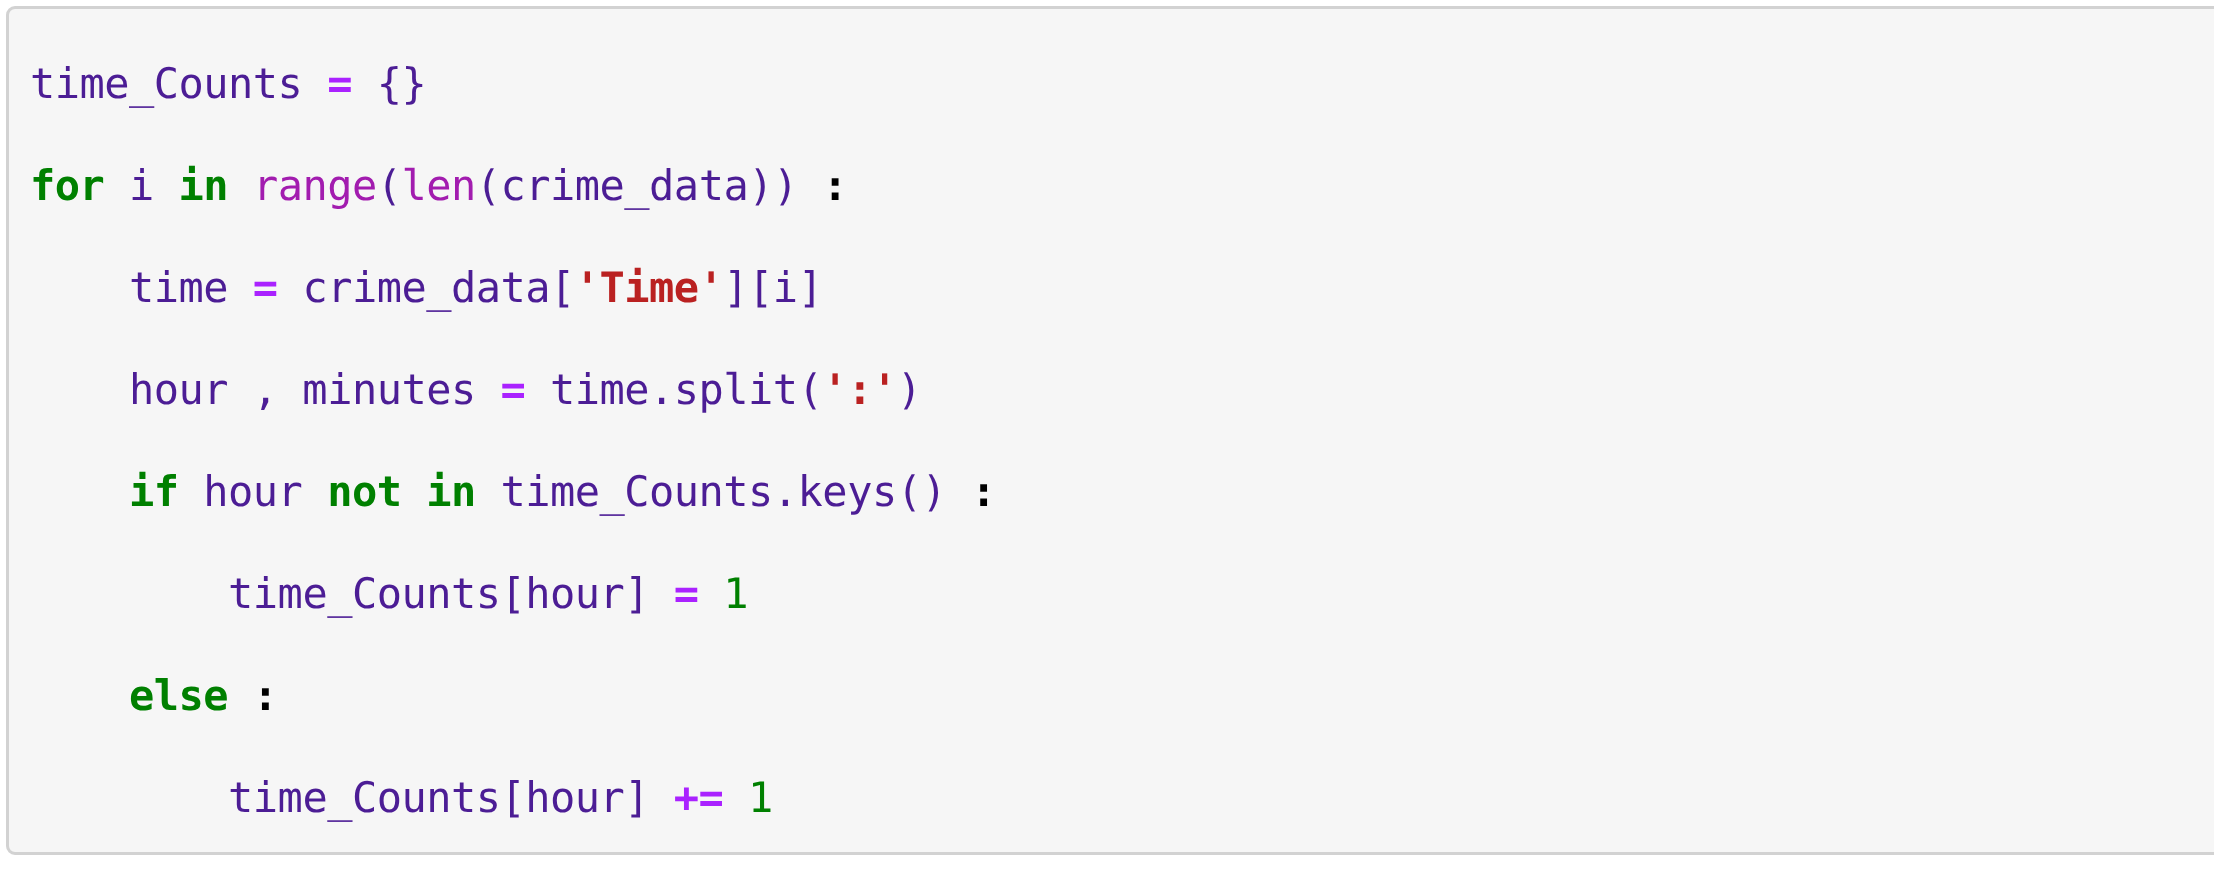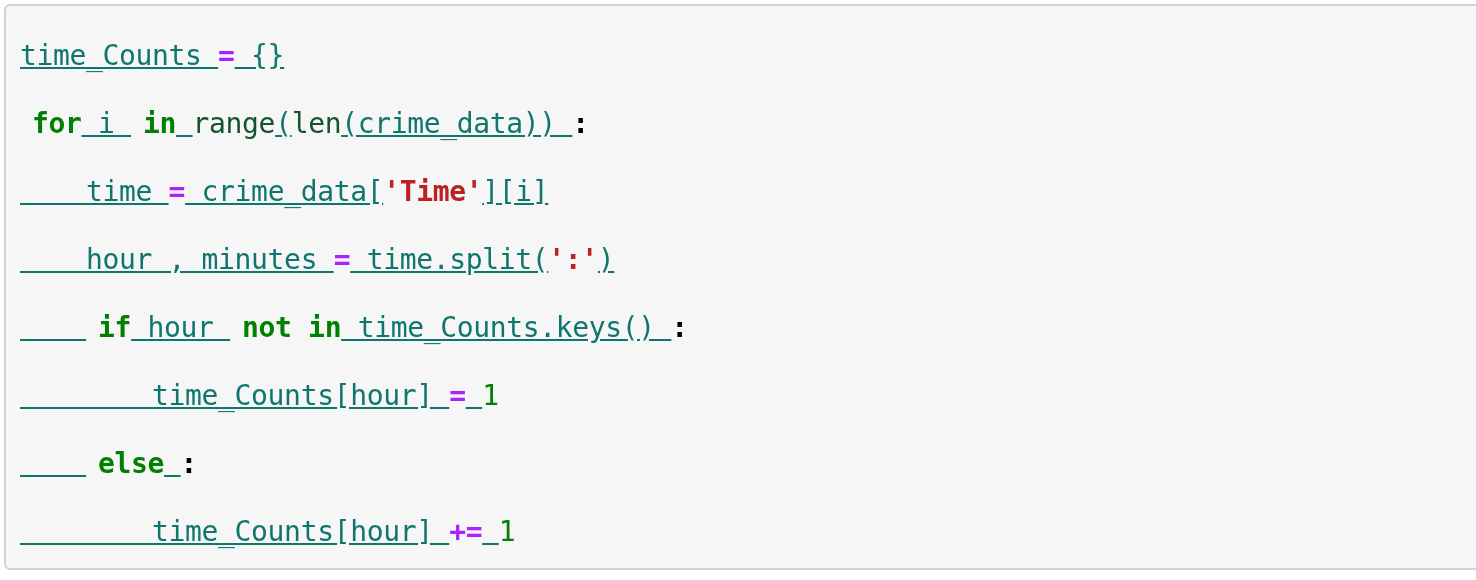--- a/index.html
+++ b/index.html
@@ -37,23 +37,23 @@
     color: #000000;
     letter-spacing: -0.35px;
   }
 
   .code-line {
     height: 68px;
     white-space: pre;
   }
 
   
-  .tok-plain   { color: #0f766e; text-decoration: underline; }
-  .tok-kw      { color: #008000; font-weight: bold; margin-left: 12px; }
-  .tok-builtin { color: #14532d; font-weight: normal; }
+  .tok-plain   { color: #4c1d95; }
+  .tok-kw      { color: #008000; font-weight: bold; }
+  .tok-builtin { color: #a21caf; font-weight: normal; }
   .tok-op      { color: #aa22ff; font-weight: bold; }
   .tok-str     { color: #ba2121; font-weight: bold; }
   .tok-num     { color: #008000; font-weight: normal; }
   .tok-punct   { color: #000000; font-weight: bold; }
 </style>
 </head>
 <body>
 
 <div id="code-block">
   <pre id="code-pre"><div class="code-line"><span class="tok-plain">time_Counts </span><span class="tok-op">=</span><span class="tok-plain"> {}</span></div><div class="code-line"><span class="tok-kw">for</span><span class="tok-plain"> i </span><span class="tok-kw">in</span><span class="tok-plain"> </span><span class="tok-builtin">range</span><span class="tok-plain">(</span><span class="tok-builtin">len</span><span class="tok-plain">(crime_data)) </span><span class="tok-punct">:</span></div><div class="code-line"><span class="tok-plain">    </span><span class="tok-plain">time </span><span class="tok-op">=</span><span class="tok-plain"> crime_data[</span><span class="tok-str">'Time'</span><span class="tok-plain">][i]</span></div><div class="code-line"><span class="tok-plain">    </span><span class="tok-plain">hour , minutes </span><span class="tok-op">=</span><span class="tok-plain"> time.split(</span><span class="tok-str">':'</span><span class="tok-plain">)</span></div><div class="code-line"><span class="tok-plain">    </span><span class="tok-kw">if</span><span class="tok-plain"> hour </span><span class="tok-kw">not in</span><span class="tok-plain"> time_Counts.keys() </span><span class="tok-punct">:</span></div><div class="code-line"><span class="tok-plain">        </span><span class="tok-plain">time_Counts[hour] </span><span class="tok-op">=</span><span class="tok-plain"> </span><span class="tok-num">1</span></div><div class="code-line"><span class="tok-plain">    </span><span class="tok-kw">else</span><span class="tok-plain"> </span><span class="tok-punct">:</span></div><div class="code-line"><span class="tok-plain">        </span><span class="tok-plain">time_Counts[hour] </span><span class="tok-op">+=</span><span class="tok-plain"> </span><span class="tok-num">1</span></div></pre>

